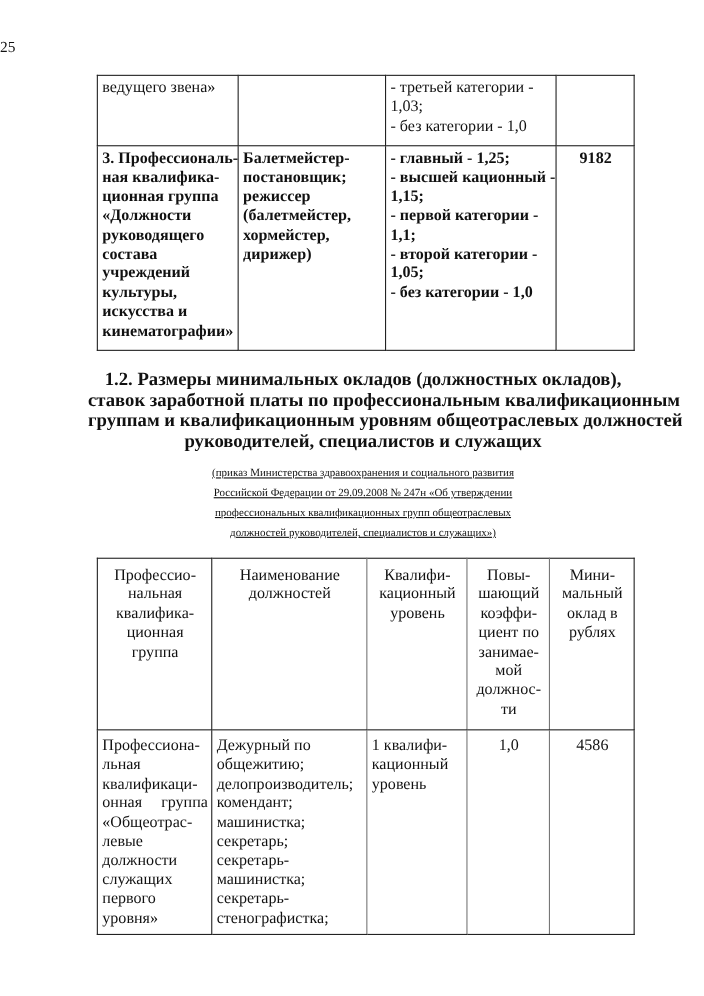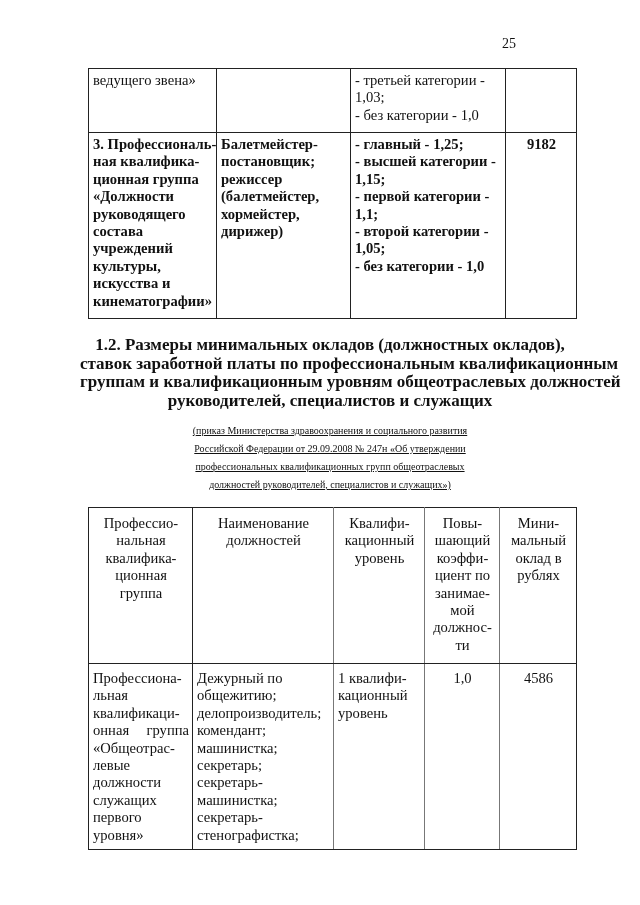--- a/index.html
+++ b/index.html
@@ -15,21 +15,21 @@
       font-family: "Liberation Serif", "DejaVu Serif", serif;
       color: #111111;
       font-size: 14.6px;
       line-height: 17.4px;
     }
     .page-number {
       position: absolute;
       top: 35px;
       left: 0;
       width: 516px;
-      text-align: right;
+      text-align: left;
       font-size: 14px;
     }
     table {
       position: absolute;
       border-collapse: collapse;
       table-layout: fixed;
       left: 88px;
       width: 488px;
     }
     td, th {
@@ -114,21 +114,21 @@
       <td>
         <span class="line">Балетмейстер-</span>
         <span class="line">постановщик;</span>
         <span class="line">режиссер</span>
         <span class="line">(балетмейстер,</span>
         <span class="line">хормейстер,</span>
         <span class="line">дирижер)</span>
       </td>
       <td>
         <span class="line">- главный - 1,25;</span>
-        <span class="line">- высшей категории -</span>
+        <span class="line">- высшей кационный -</span>
         <span class="line">1,15;</span>
         <span class="line">- первой категории -</span>
         <span class="line">1,1;</span>
         <span class="line">- второй категории -</span>
         <span class="line">1,05;</span>
         <span class="line">- без категории - 1,0</span>
       </td>
       <td class="center">9182</td>
     </tr>
   </tbody>

